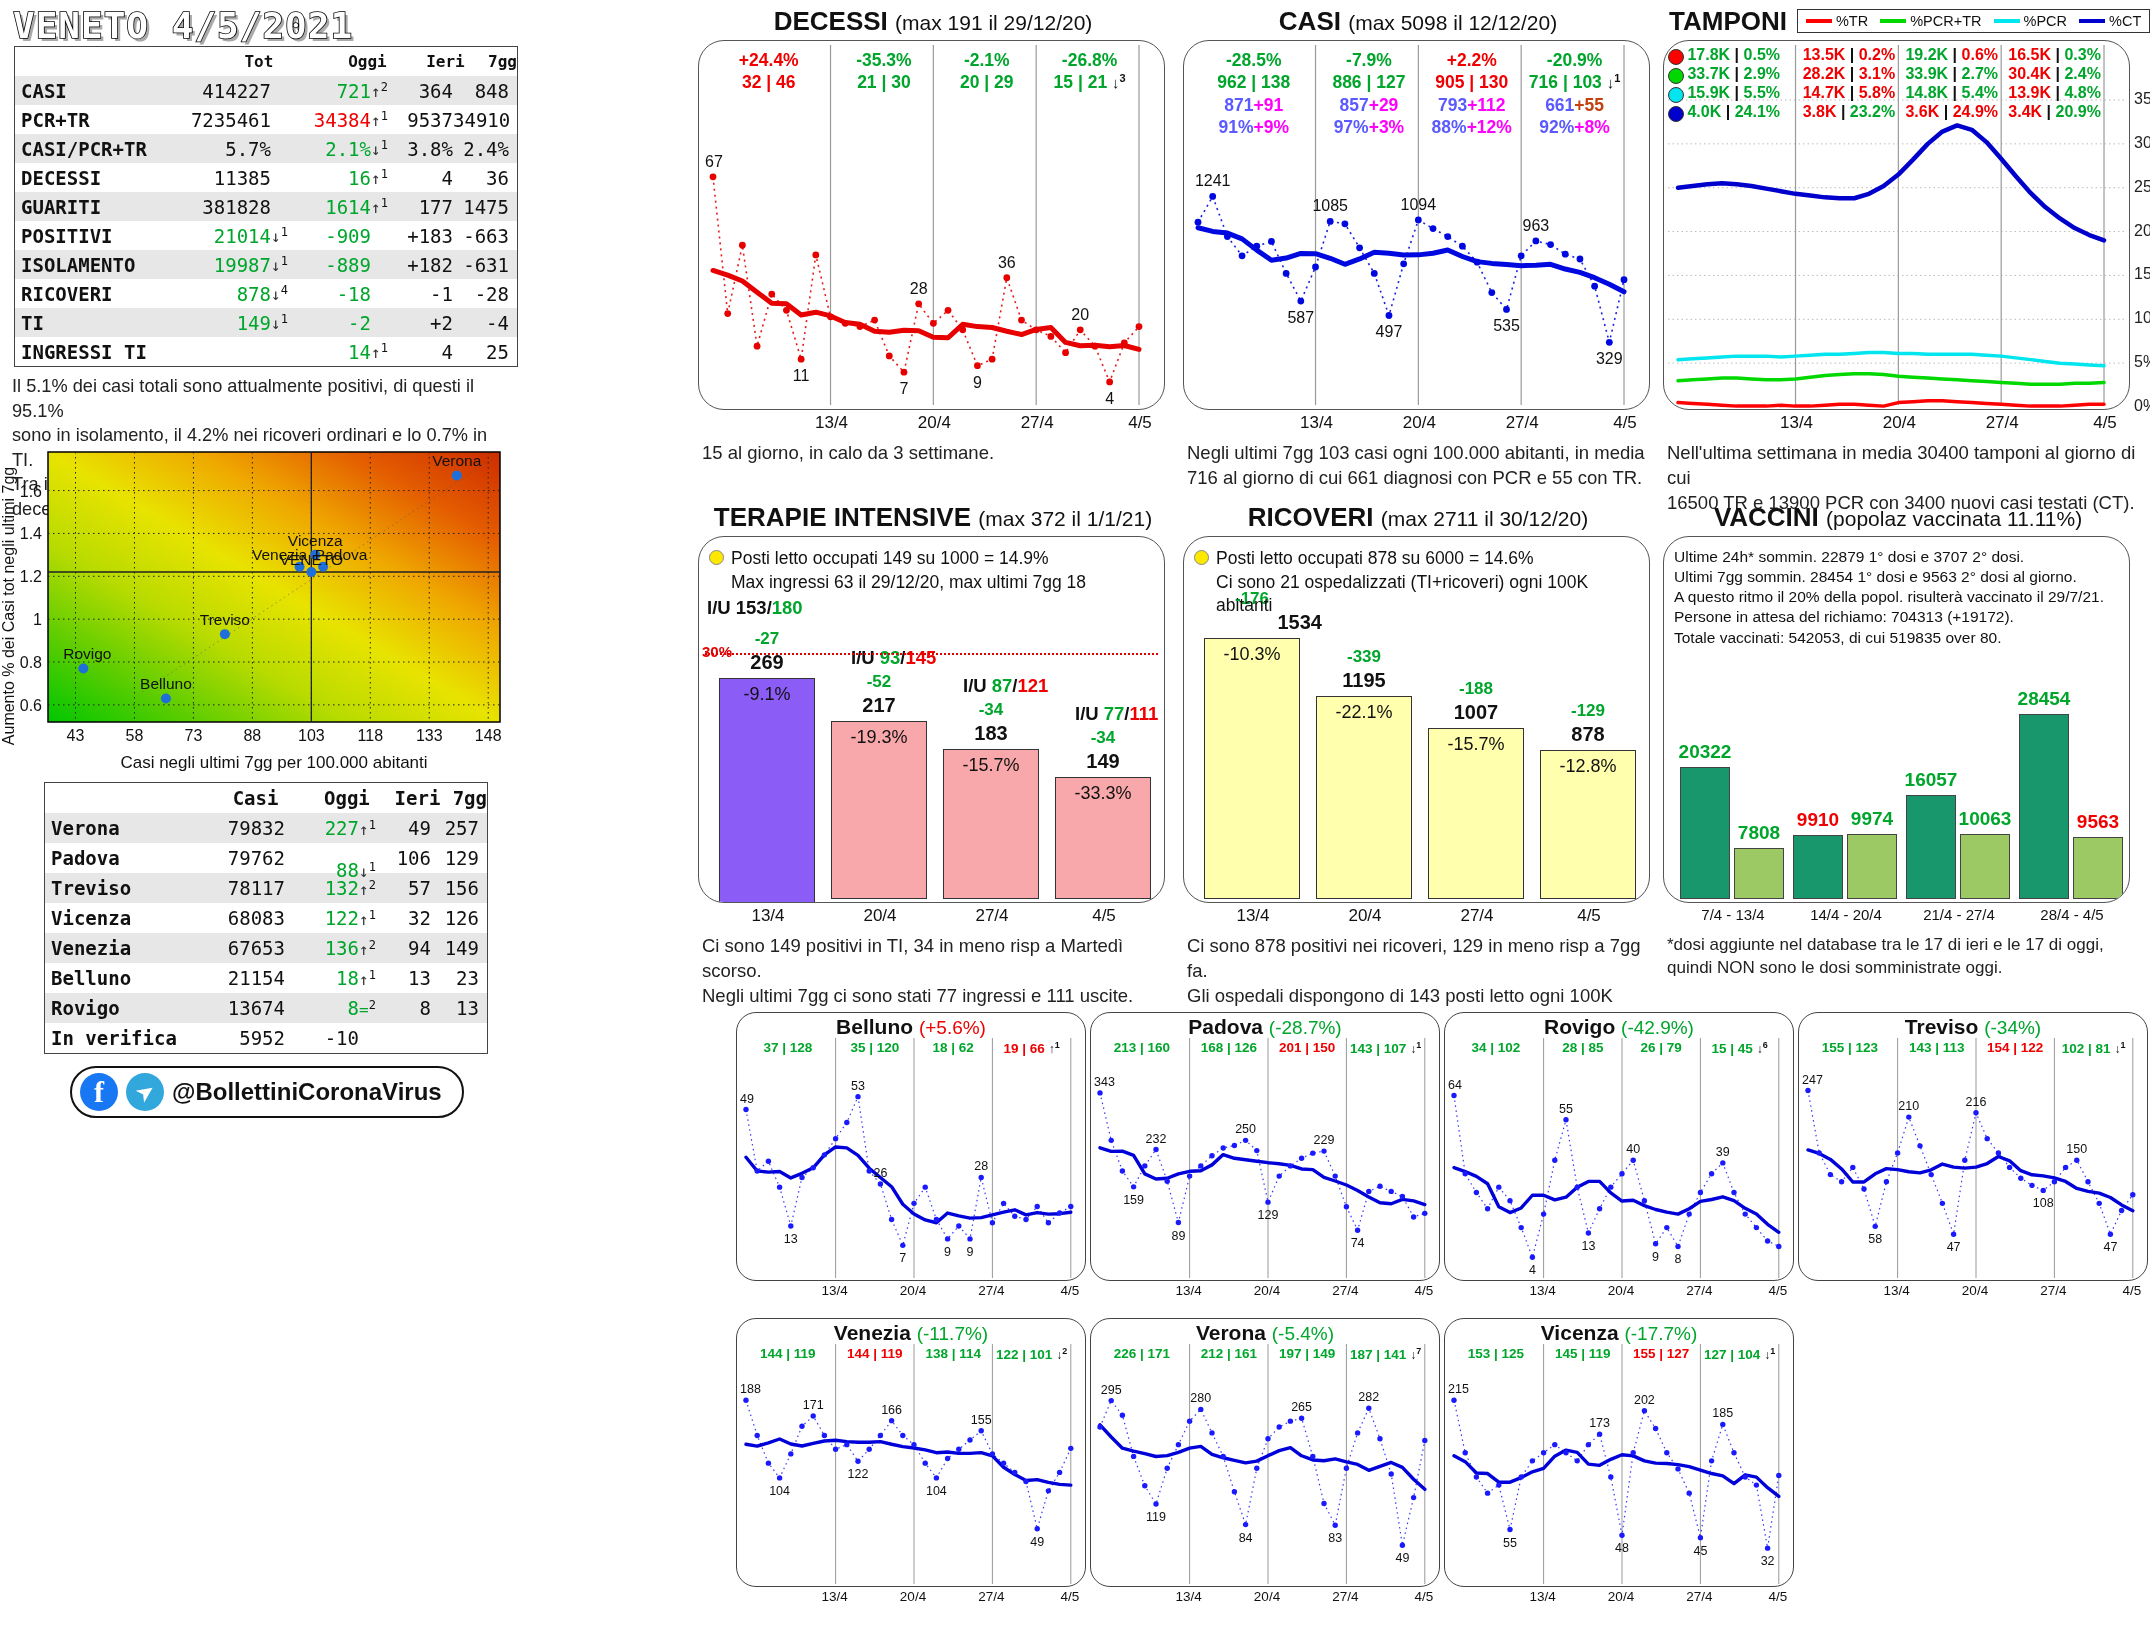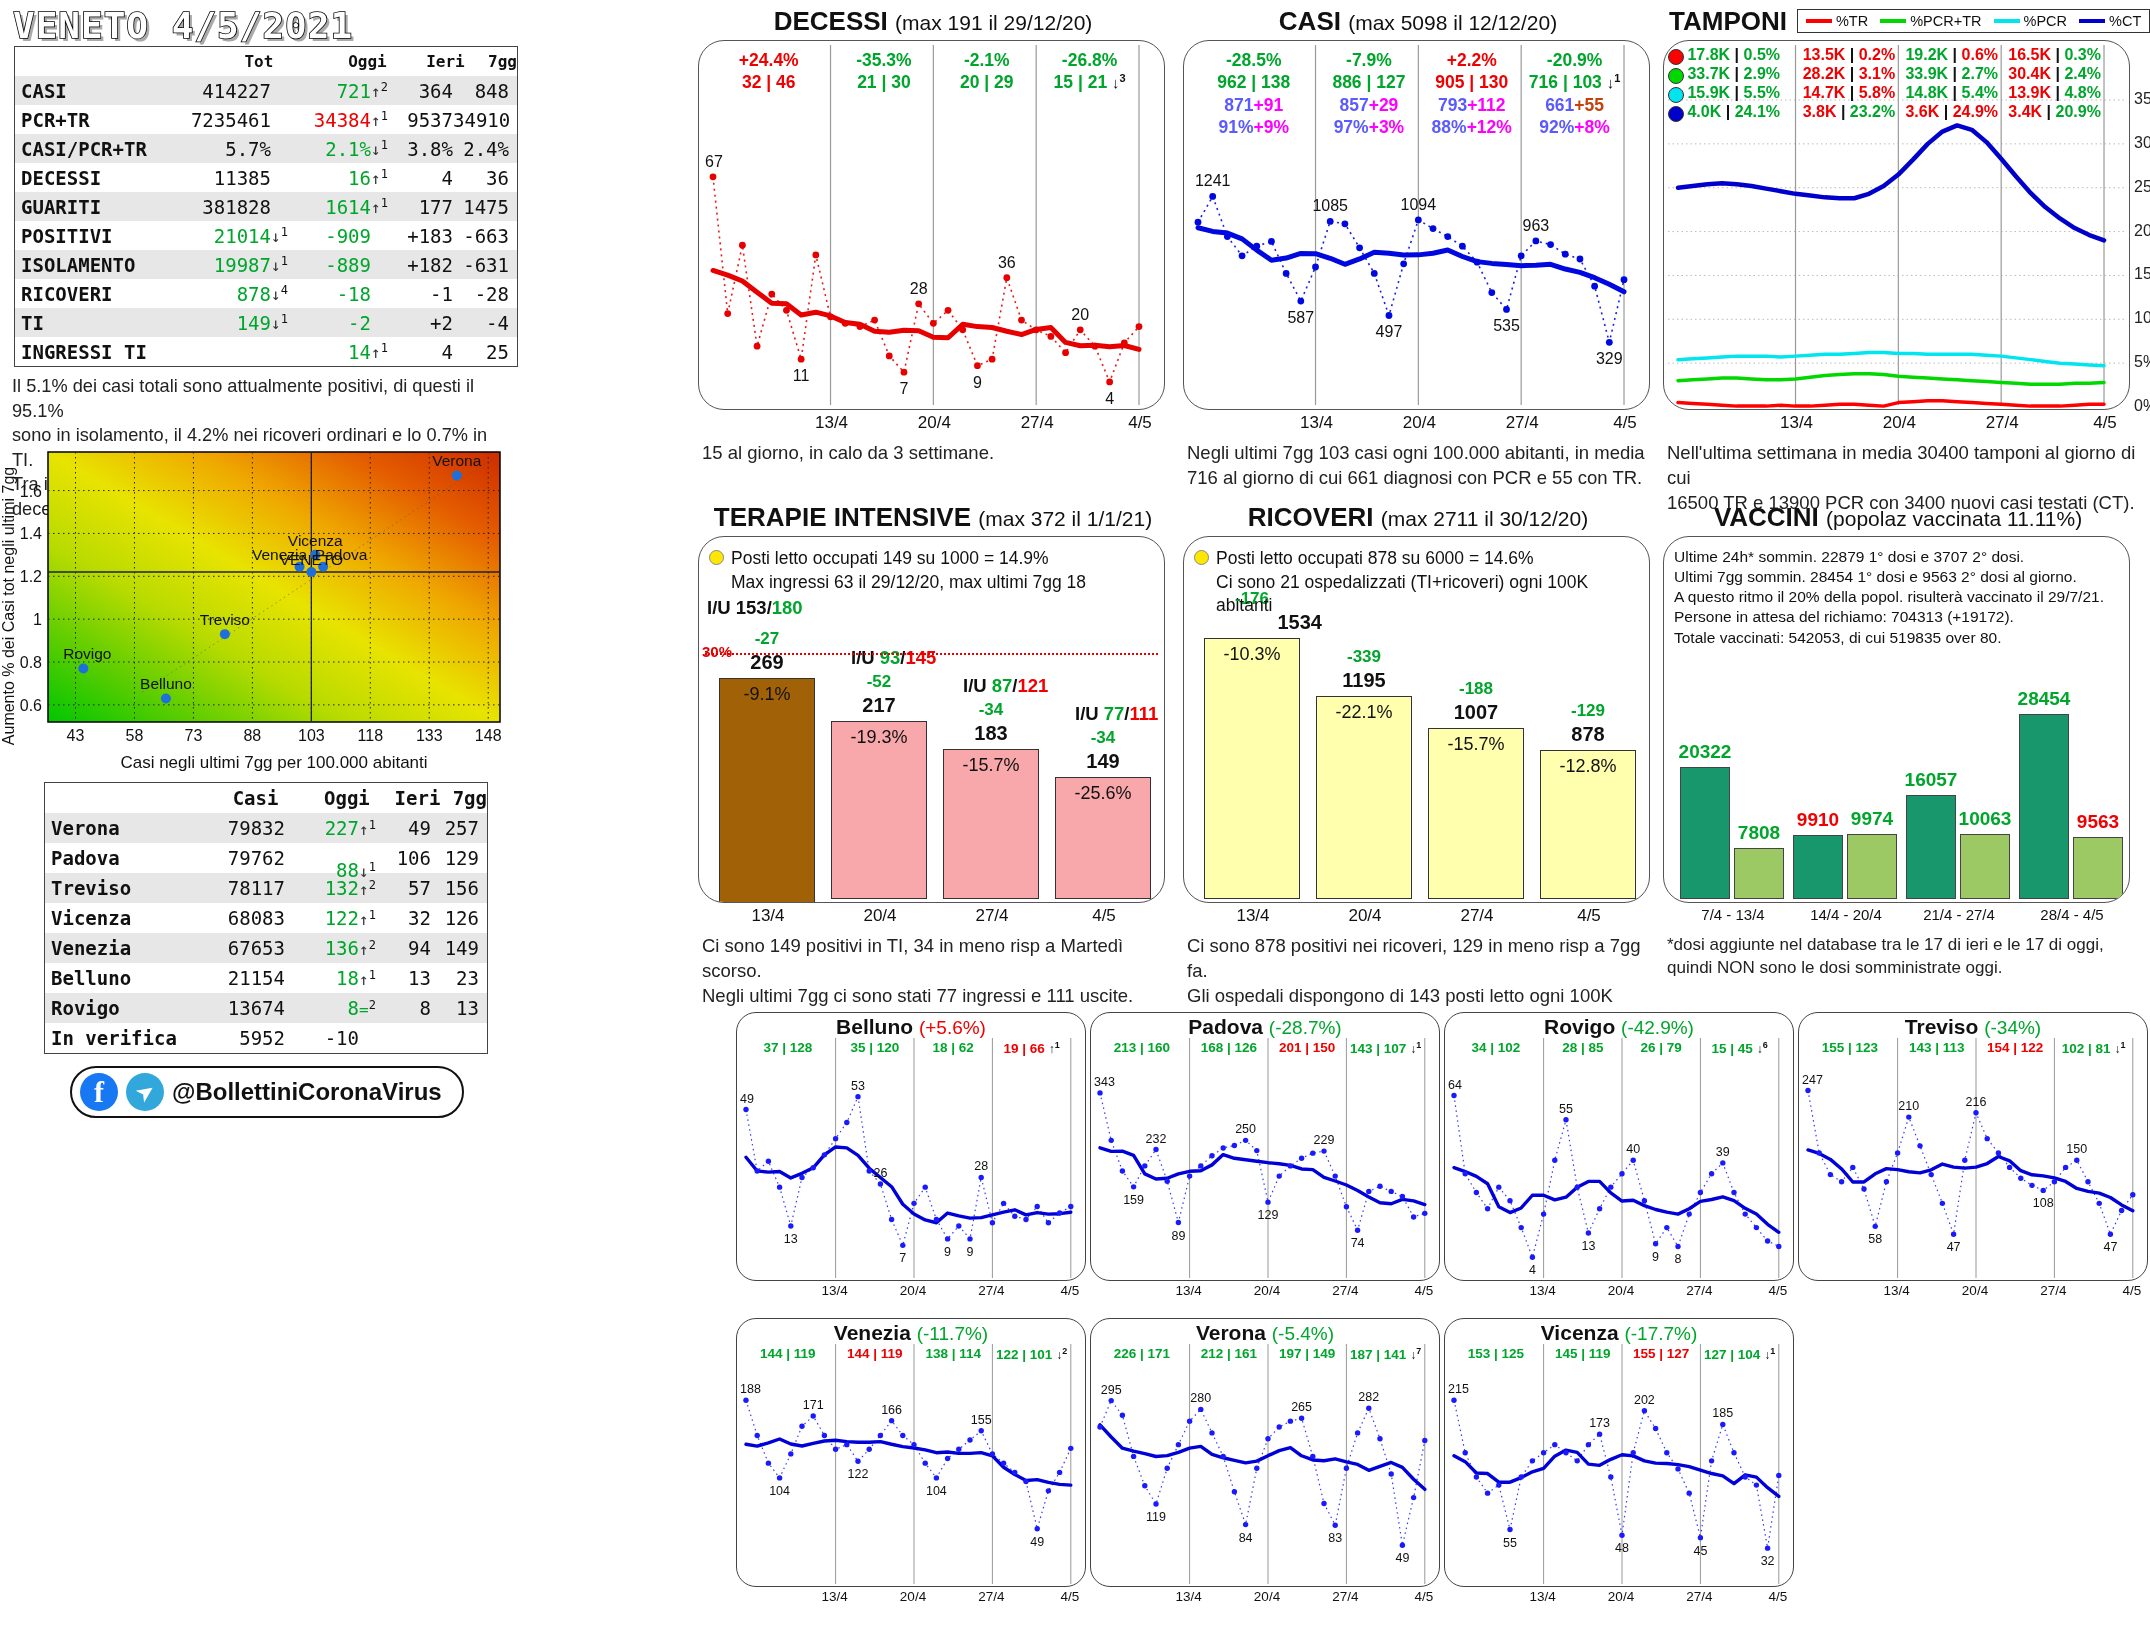--- a/index.html
+++ b/index.html
@@ -503,40 +503,40 @@
 
   <div class="panel" id="p-ti" style="left:698px;top:502px;width:470px">
     <div class="ptitle"><span>TERAPIE INTENSIVE</span> <span class="pt2">(max 372 il 1/1/21)</span></div>
     <div class="pbox mid">
         <div class="notes">
           <div><span class="ydot"></span>Posti letto occupati 149 su 1000 = 14.9%</div>
           <div style="padding-left: 22px;">Max ingressi 63 il 29/12/20, max ultimi 7gg 18</div>
         </div>
         <div class="thline" style="top: 116px;"></div>
         <div class="thlabel" style="top: 106px;">30%</div>
-        <div class="bar" style="left: 20px; top: 141px; width: 96px; height: 283px; background: #a16207;">
+        <div class="bar" style="left: 20px; top: 141px; width: 96px; height: 283px; background: #8b5cf6;">
           <div class="barpct">-9.1%</div>
         </div>
         <div class="barval" style="left: -2px; top: 114px; width: 140px;">269</div>
         <div class="bardelta" style="left: -2px; top: 92px; width: 140px; color: rgb(0, 166, 44);">-27</div>
         <div class="bariu" style="left: 8px; top: 60px;"><span class="iup">I/U </span><span style="color:#111">153</span><span class="iup">/</span><span style="color:#00a62c">180</span></div>
         <div class="bar" style="left: 132px; top: 184px; width: 96px; height: 178px; background: rgb(248, 168, 170);">
           <div class="barpct">-19.3%</div>
         </div>
         <div class="barval" style="left: 110px; top: 157px; width: 140px;">217</div>
         <div class="bardelta" style="left: 110px; top: 135px; width: 140px; color: rgb(0, 166, 44);">-52</div>
         <div class="bariu" style="left: 152px; top: 110px;"><span class="iup">I/U </span><span style="color:#00a62c">93</span><span class="iup">/</span><span style="color:#f00000">145</span></div>
         <div class="bar" style="left: 244px; top: 212px; width: 96px; height: 150px; background: rgb(248, 168, 170);">
           <div class="barpct">-15.7%</div>
         </div>
         <div class="barval" style="left: 222px; top: 185px; width: 140px;">183</div>
         <div class="bardelta" style="left: 222px; top: 163px; width: 140px; color: rgb(0, 166, 44);">-34</div>
         <div class="bariu" style="left: 264px; top: 138px;"><span class="iup">I/U </span><span style="color:#00a62c">87</span><span class="iup">/</span><span style="color:#f00000">121</span></div>
         <div class="bar" style="left: 356px; top: 240px; width: 96px; height: 122px; background: rgb(248, 168, 170);">
-          <div class="barpct">-25.6%</div>
+          <div class="barpct">-33.3%</div>
         </div>
         <div class="barval" style="left: 334px; top: 213px; width: 140px;">149</div>
         <div class="bardelta" style="left: 334px; top: 191px; width: 140px; color: rgb(0, 166, 44);">-34</div>
         <div class="bariu" style="left: 376px; top: 166px;"><span class="iup">I/U </span><span style="color:#00a62c">77</span><span class="iup">/</span><span style="color:#f00000">111</span></div>
       </div>
     <div class="pxticks">
         <span style="left: 38px;">13/4</span>
         <span style="left: 150px;">20/4</span>
         <span style="left: 262px;">27/4</span>
         <span style="left: 374px;">4/5</span>

